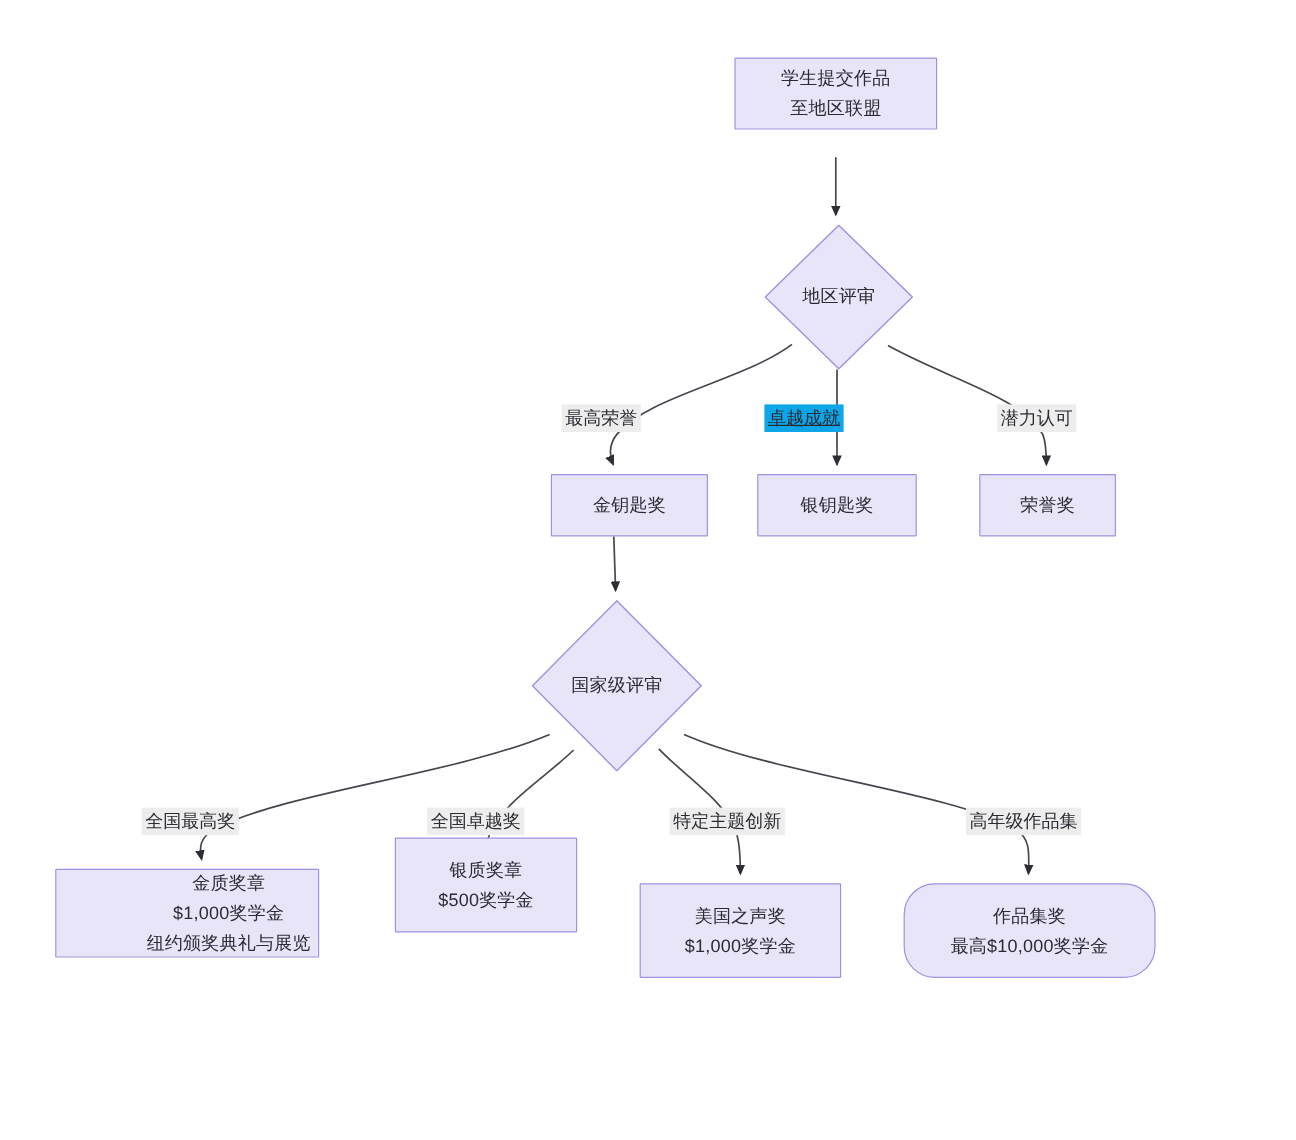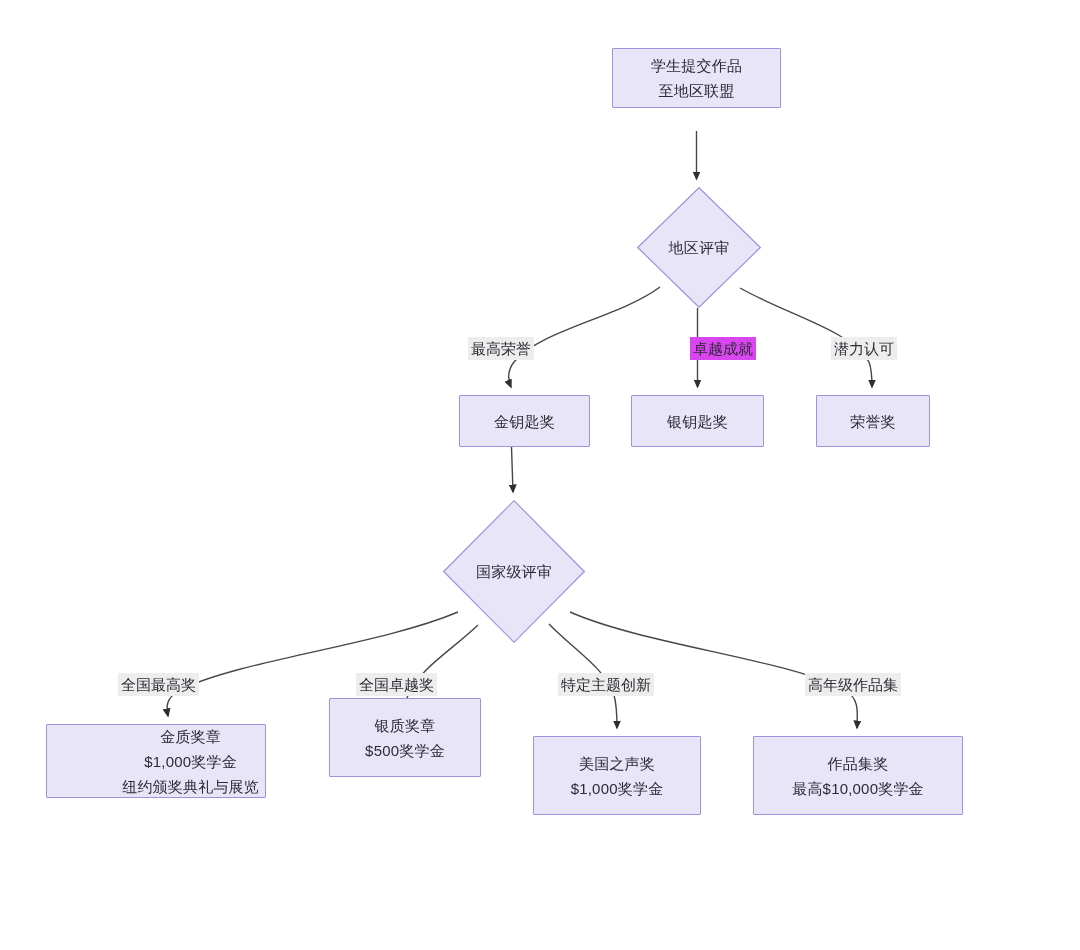--- a/index.html
+++ b/index.html
@@ -133,28 +133,28 @@
 纽约颁奖典礼与展览</span>
       </div>
       <div class="node node-rect" style="left: 329px; top: 698px; width: 152px; height: 79px;">
         <span class="node-text">银质奖章
 $500奖学金</span>
       </div>
       <div class="node node-rect" style="left: 533px; top: 736px; width: 168px; height: 79px;">
         <span class="node-text">美国之声奖
 $1,000奖学金</span>
       </div>
-      <div class="node node-rect" style="left: 753px; top: 736px; width: 210px; height: 79px;">
+      <div class="node node-rect" style="left: 753px; top: 736px; width: 210px; height: 79px; border-radius: 26px;">
         <span class="node-text">作品集奖
 最高$10,000奖学金</span>
       </div>
     </div>
   <div id="label-layer">
       <div class="edge-label" style="left: 468px; top: 337px; background: rgb(237, 237, 237);">最高荣誉</div>
-      <div class="edge-label" style="left: 690px; top: 337px; background: #d946ef;">卓越成就</div>
+      <div class="edge-label" style="left: 637px; top: 337px; background: #0ea5e9; text-decoration: underline;">卓越成就</div>
       <div class="edge-label" style="left: 831px; top: 337px; background: rgb(237, 237, 237);">潜力认可</div>
       <div class="edge-label" style="left: 118px; top: 673px; background: rgb(237, 237, 237);">全国最高奖</div>
       <div class="edge-label" style="left: 356px; top: 673px; background: rgb(237, 237, 237);">全国卓越奖</div>
       <div class="edge-label" style="left: 558px; top: 673px; background: rgb(237, 237, 237);">特定主题创新</div>
       <div class="edge-label" style="left: 805px; top: 673px; background: rgb(237, 237, 237);">高年级作品集</div>
     </div>
 
 </div>
 
 </body></html>

